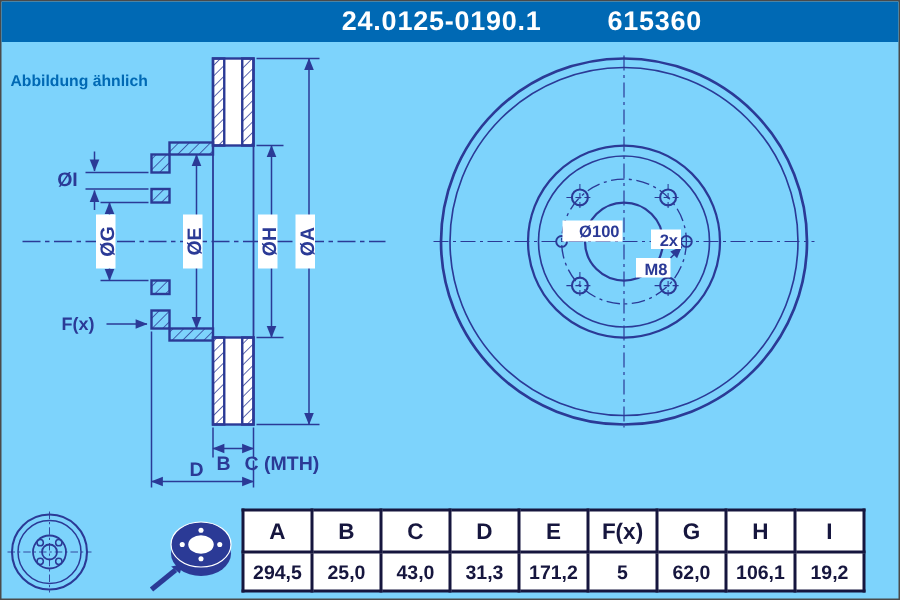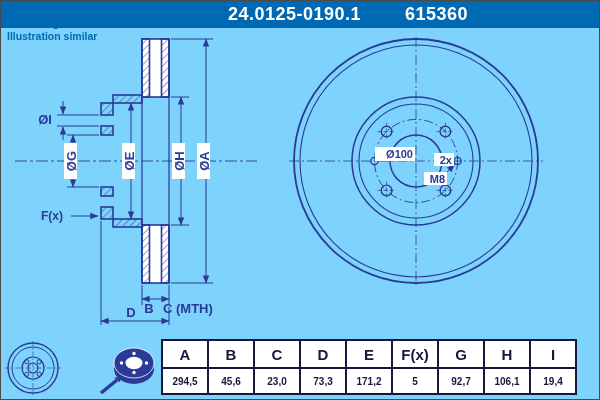--- a/index.html
+++ b/index.html
@@ -3,46 +3,45 @@
 <meta charset="utf-8">
 <style>
   * { margin:0; padding:0; box-sizing:border-box; }
   html,body { width:600px; height:400px; background:#fff; font-family:"Liberation Sans",sans-serif; }
   .page { position:relative; width:600px; height:400px; background:#7dd3fc; border:1px solid #4a4a4a; overflow:hidden; }
   .header-bar {
     position:absolute; top:0; left:0; right:0; height:27px; background:#0069b4;
     display:flex; align-items:center; justify-content:center; gap:44px; padding-left:96px;
     color:#fff; font-weight:bold; font-size:18px; letter-spacing:0.5px;
   }
-  .note { position:absolute; top:16px; left:6px; color:#0069b4; font-size:10.5px; font-weight:bold; line-height:1.25; }
+  .note { position:absolute; top:47px; left:6px; color:#0069b4; font-size:10.5px; font-weight:bold; line-height:1.25; }
   svg.drawing { position:absolute; top:28px; left:0; }
   svg.mini    { position:absolute; top:339px; left:3px; }
   svg.picto   { position:absolute; top:341px; left:95px; }
   table.dim-table { position:absolute; top:338px; left:160px; border-collapse:collapse; }
   table.dim-table th, table.dim-table td {
     border:2px solid #16163e; width:46px; text-align:center; vertical-align:middle;
     color:#16163e; font-weight:bold; background:#fff;
   }
   table.dim-table th { height:28px; font-size:15px; }
-  table.dim-table td { height:26px; font-size:10px; }
+  table.dim-table td { height:26px; font-size:13px; }
   svg text { font-family:"Liberation Sans",sans-serif; font-weight:bold; fill:#2b3a96; }
 </style>
 </head>
 <body>
 
 <div class="page">
 
   <div class="header-bar">
     <span>24.0125-0190.1</span>
     <span>615360</span>
   </div>
 
   <div class="note">
     <div>Abbildung ähnlich</div>
-    <div>Illustration similar</div>
   </div>
 
   <svg class="drawing" width="600" height="308" viewBox="0 0 600 308">
     <defs>
       <pattern id="hatch" patternUnits="userSpaceOnUse" width="5" height="5" patternTransform="rotate(45)">
         <line x1="0" y1="0" x2="0" y2="5" stroke="#2b3a96" stroke-width="1"></line>
       </pattern>
       <marker id="arr" viewBox="0 0 10 10" refX="9.5" refY="5" markerWidth="10" markerHeight="8" orient="auto-start-reverse">
         <path d="M0,1 L10,5 L0,9 z" fill="#2b3a96"></path>
       </marker>
@@ -211,25 +210,25 @@
       <th>C</th>
       <th>D</th>
       <th>E</th>
       <th>F(x)</th>
       <th>G</th>
       <th>H</th>
       <th>I</th>
     </tr>
     <tr>
       <td>294,5</td>
-      <td>45,6</td>
-      <td>23,0</td>
-      <td>73,3</td>
+      <td>25,0</td>
+      <td>43,0</td>
+      <td>31,3</td>
       <td>171,2</td>
       <td>5</td>
-      <td>92,7</td>
+      <td>62,0</td>
       <td>106,1</td>
-      <td>19,4</td>
+      <td>19,2</td>
     </tr>
   </tbody>
     </table>
 
 </div>
 
 </body></html>

